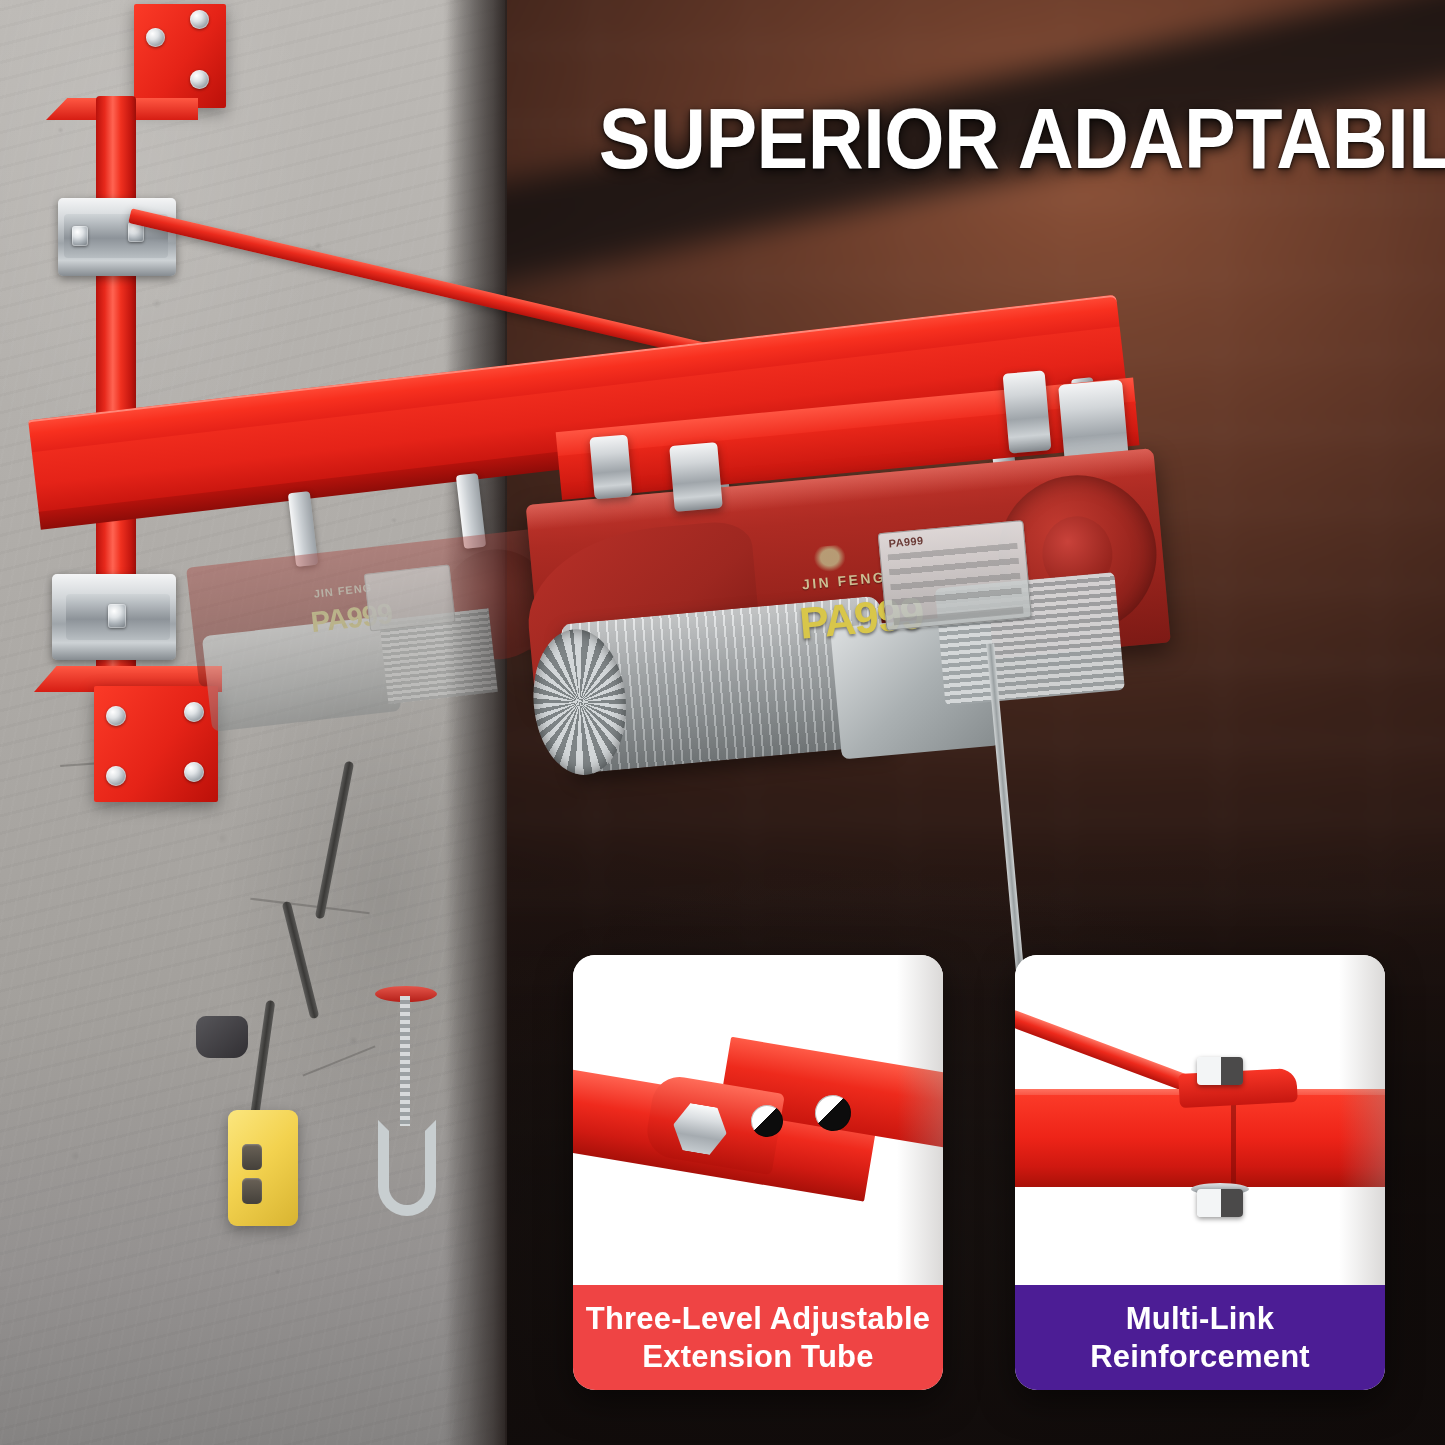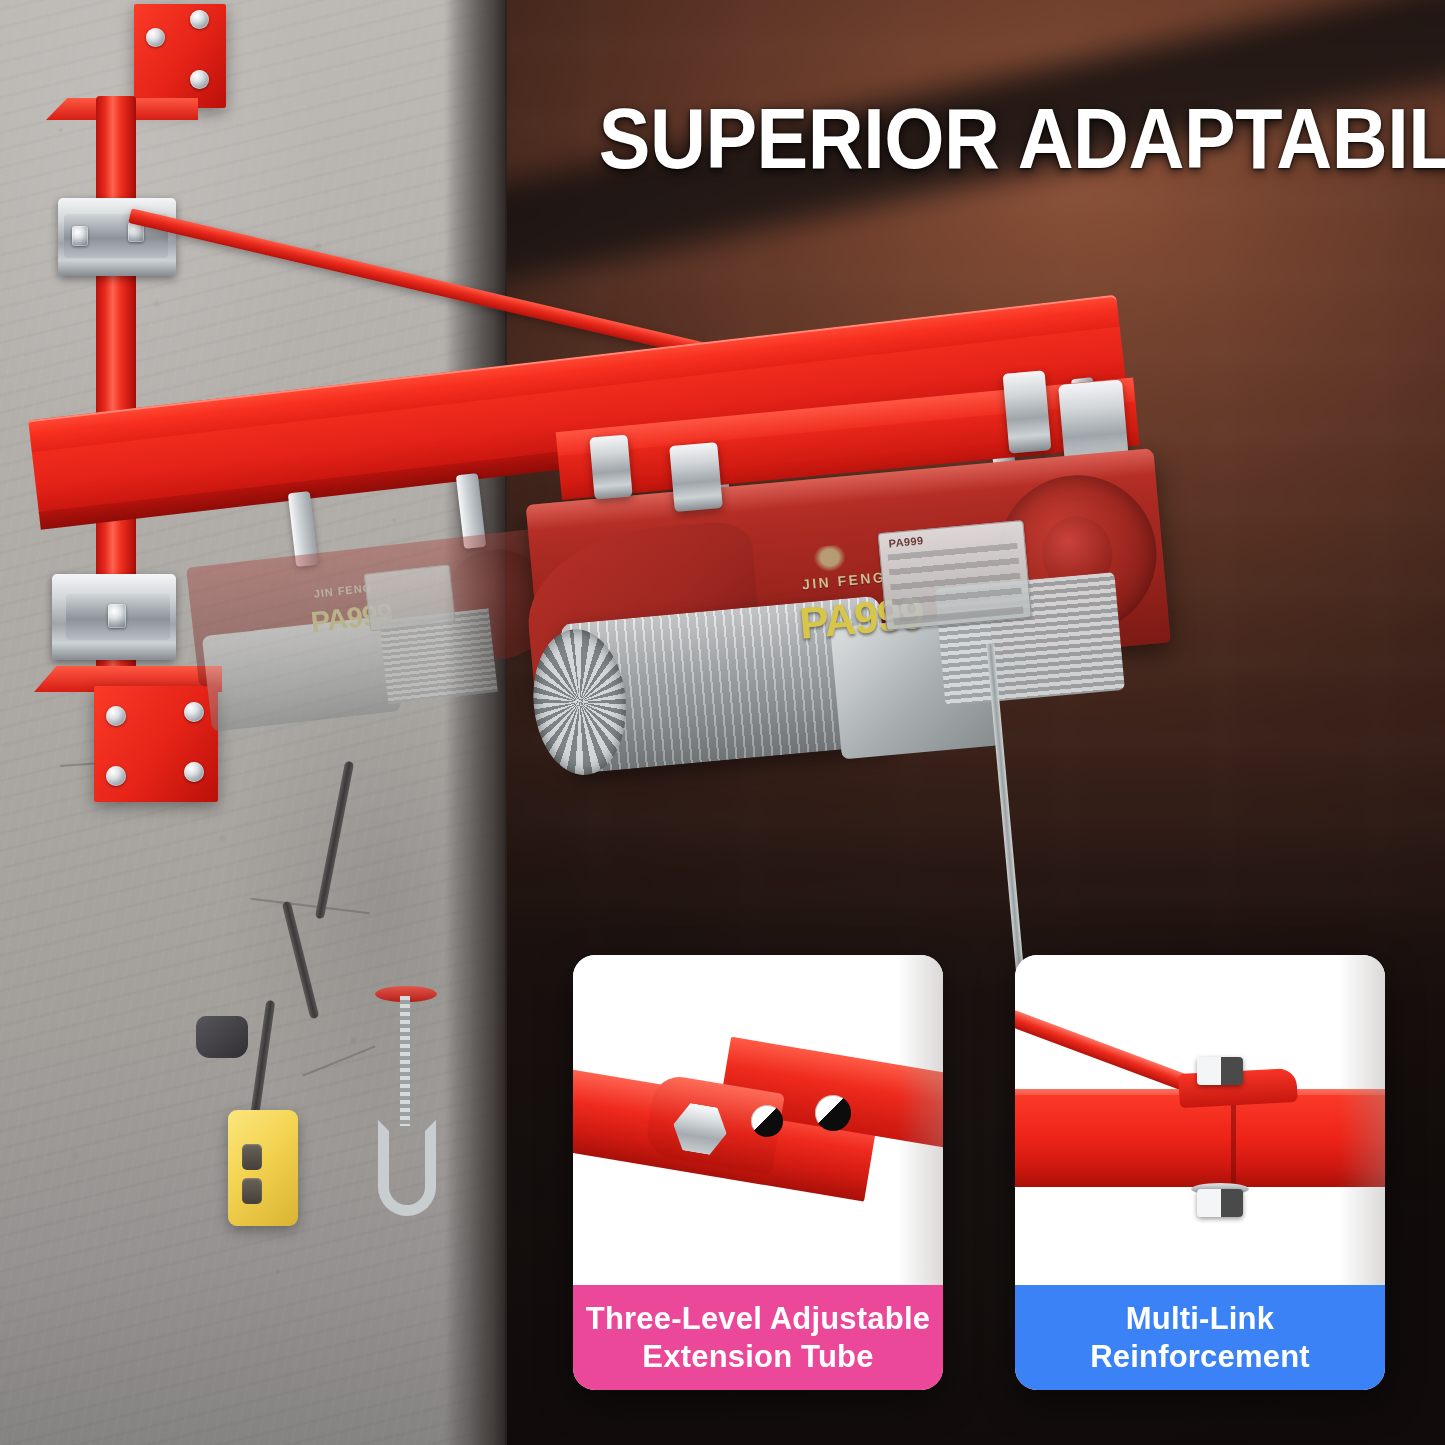--- a/index.html
+++ b/index.html
@@ -353,41 +353,41 @@
   <div class="card" style="left:573px;top:955px;width:370px;height:435px;">
     <div class="card-photo">
       <div class="c1-bar-a"></div>
       <div class="c1-bar-b"></div>
       <div class="c1-tab"></div>
       <div class="c1-bolt"></div>
       <div class="c1-hole" style="left:178px;top:150px;width:32px;height:32px;"></div>
       <div class="c1-hole" style="left:242px;top:140px;width:36px;height:36px;"></div>
       <div class="card-bg-fade"></div>
     </div>
-    <div class="card-cap" style="background:#ec4899;">
+    <div class="card-cap" style="background:#ef4444;">
       <span>
         <span>Three-Level Adjustable</span><br>
         <span>Extension Tube</span>
       </span>
     </div>
   </div>
 
   <div class="card" style="left:1015px;top:955px;width:370px;height:435px;">
     <div class="card-photo">
       <div class="c2-link"></div>
       <div class="c2-beam-top"></div>
       <div class="c2-beam"></div>
       <div class="c2-seam"></div>
       <div class="c2-plate"></div>
       <div class="c2-nut" style="left:182px;top:102px;"></div>
       <div class="c2-washer" style="left:176px;top:228px;"></div>
       <div class="c2-nut" style="left:182px;top:234px;"></div>
       <div class="card-bg-fade"></div>
     </div>
-    <div class="card-cap" style="background:#3b82f6;">
+    <div class="card-cap" style="background:#4c1d95;">
       <span>
         <span>Multi-Link</span><br>
         <span>Reinforcement</span>
       </span>
     </div>
   </div>
 
 </div>
 
 </body></html>

